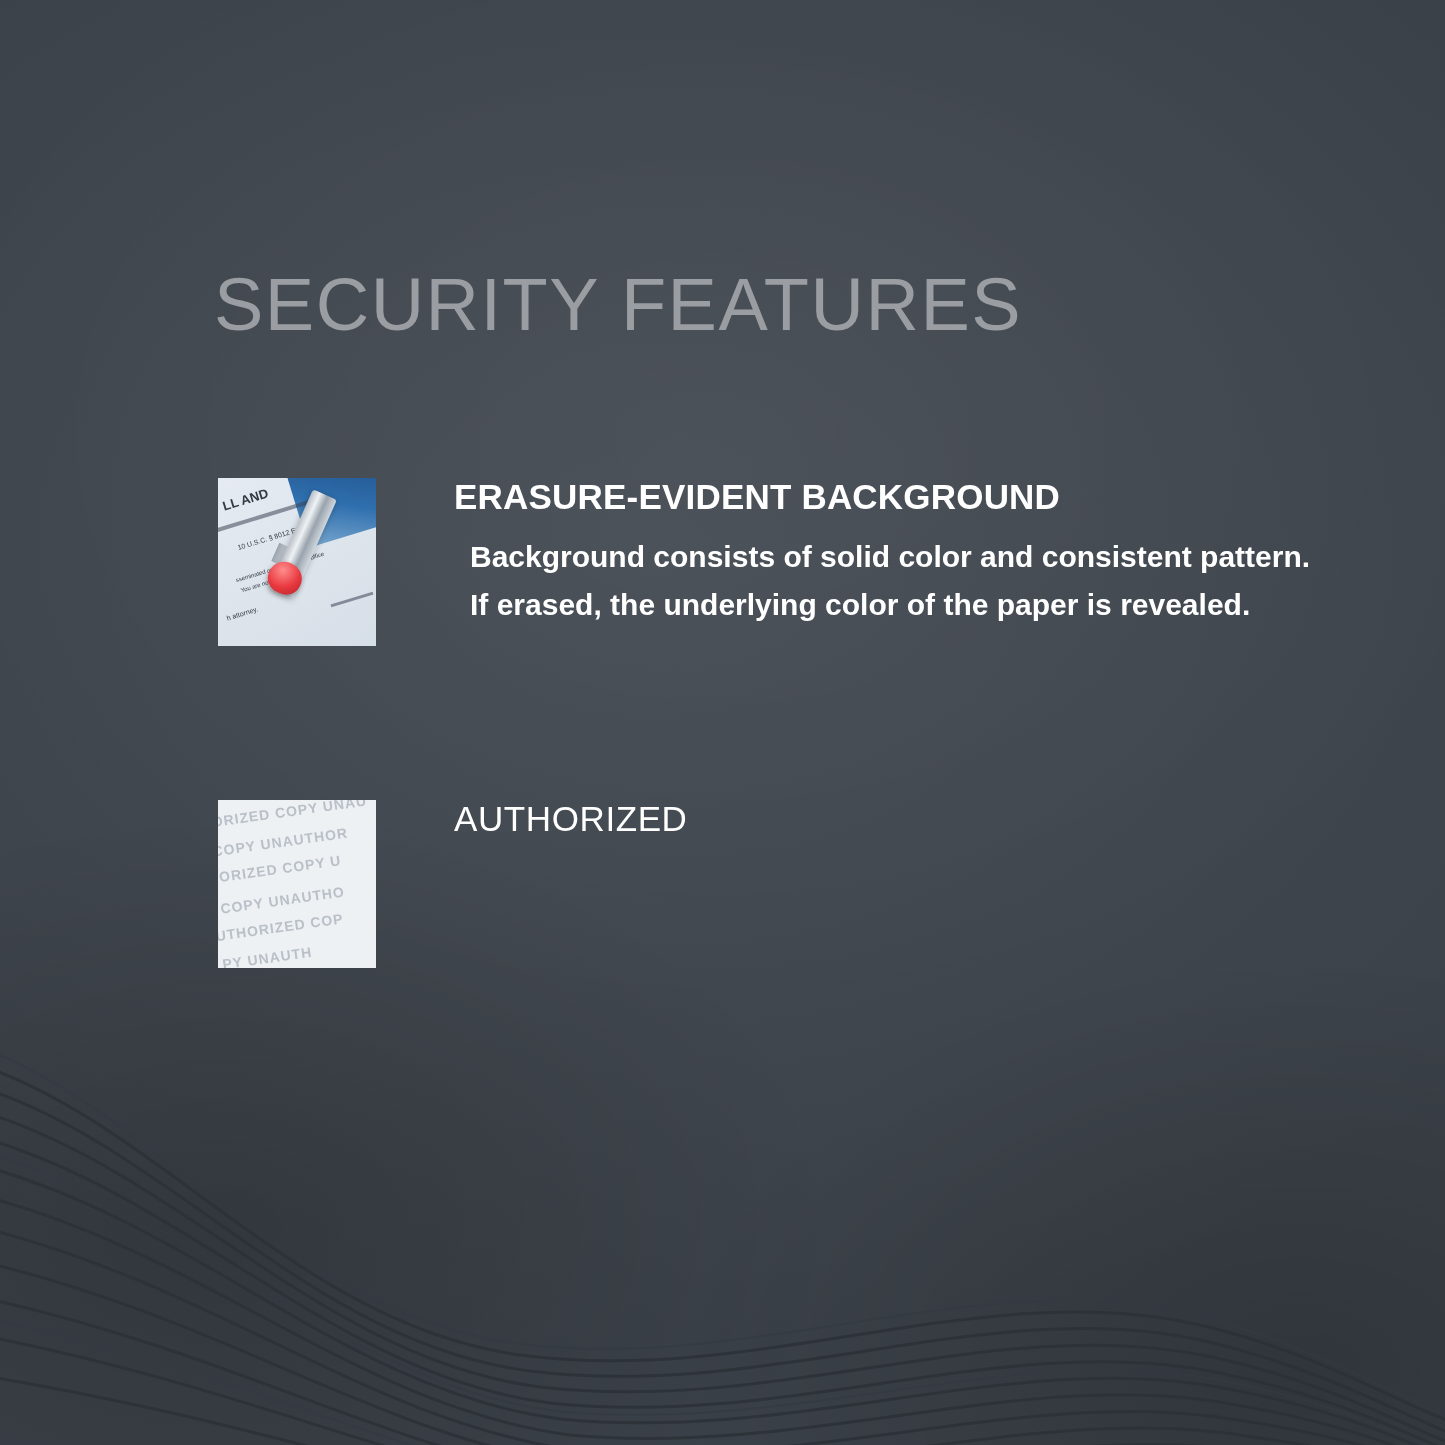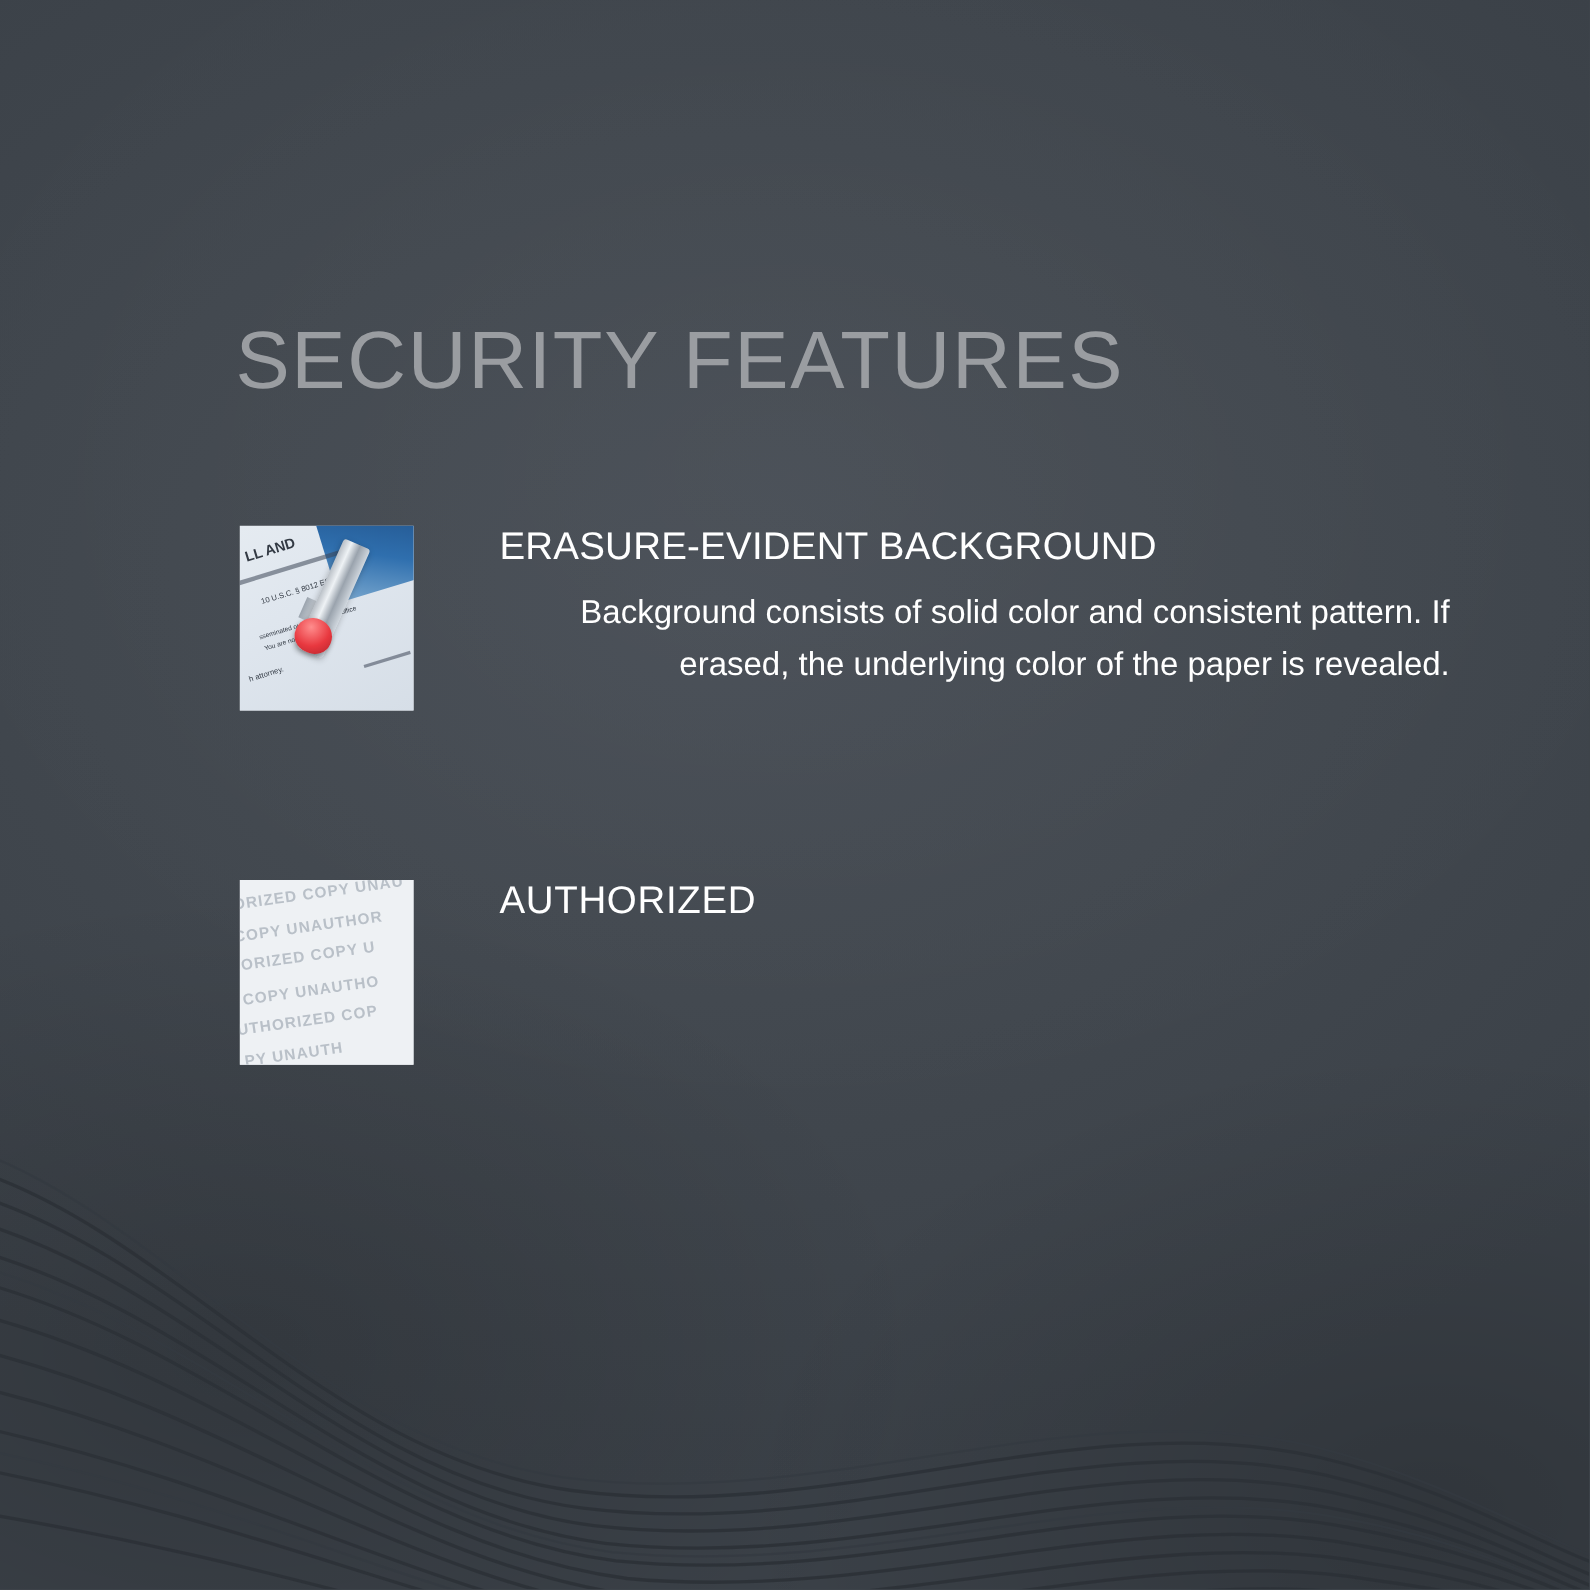--- a/index.html
+++ b/index.html
@@ -31,21 +31,21 @@
     background:
       radial-gradient(ellipse 1400px 1000px at 50% 30%, rgba(255,255,255,0.035) 0%, rgba(255,255,255,0.0) 60%),
       radial-gradient(ellipse 900px 600px at 15% 85%, rgba(0,0,0,0.16) 0%, rgba(0,0,0,0) 70%),
       radial-gradient(ellipse 900px 600px at 90% 95%, rgba(0,0,0,0.18) 0%, rgba(0,0,0,0) 70%);
     mix-blend-mode: normal;
   }
 
   #title {
     position: absolute;
     left: 214px;
-    top: 285px;
+    top: 262px;
     font-size: 74px;
     letter-spacing: 1.5px;
     font-weight: 400;
     color: #9a9da1;
     white-space: nowrap;
   }
 
   .feature {
     position: absolute;
     display: flex;
@@ -64,39 +64,38 @@
   }
 
   .feature-text {
     margin-left: 78px;
     max-width: 880px;
   }
 
   .feature-heading {
     color: #ffffff;
     font-size: 35px;
-    font-weight: 400;
+    font-weight: 700;
     letter-spacing: 0.2px;
     line-height: 1.1;
     margin: 0 0 10px 0;
     white-space: nowrap;
   }
   .feature-heading.light {
     font-weight: 400;
     letter-spacing: 0.6px;
   }
 
   .feature-body {
     color: #ffffff;
     font-size: 30px;
-    font-weight: 400;
+    font-weight: 700;
     line-height: 1.62;
     margin: 16px;
     max-width: 870px;
-    text-align: right;
   }
 
   
   .photo {
     position: absolute;
     inset: 0;
     background: linear-gradient(150deg, #e5ebf1 0%, #dfe6ee 40%, #d6dee7 100%);
   }
   .photo .corner-blue {
     position: absolute;

